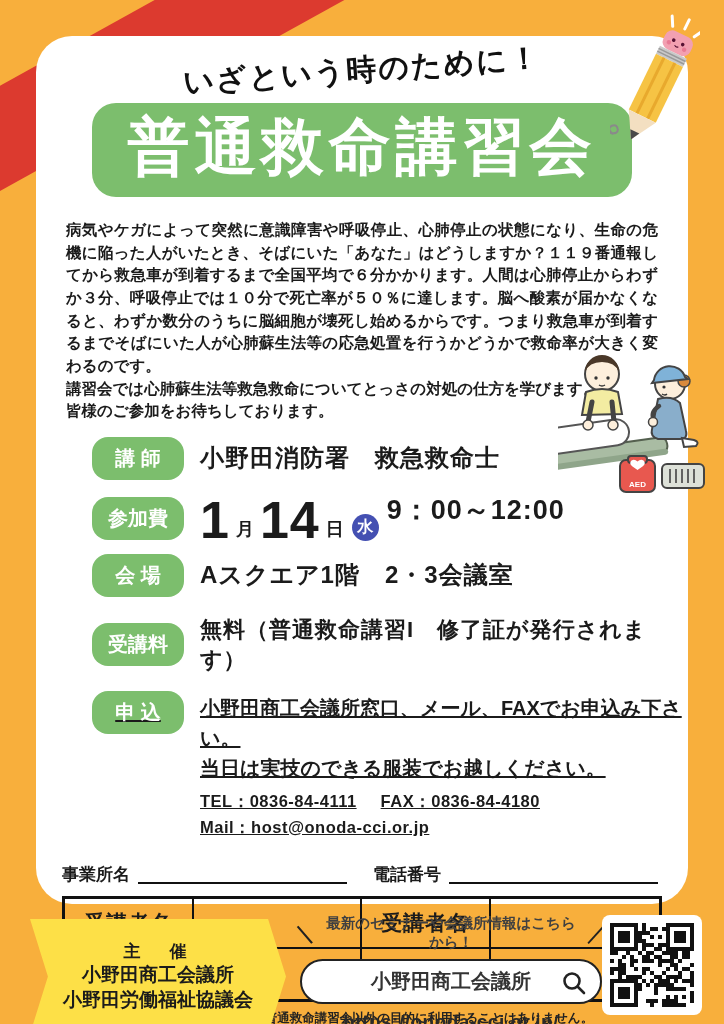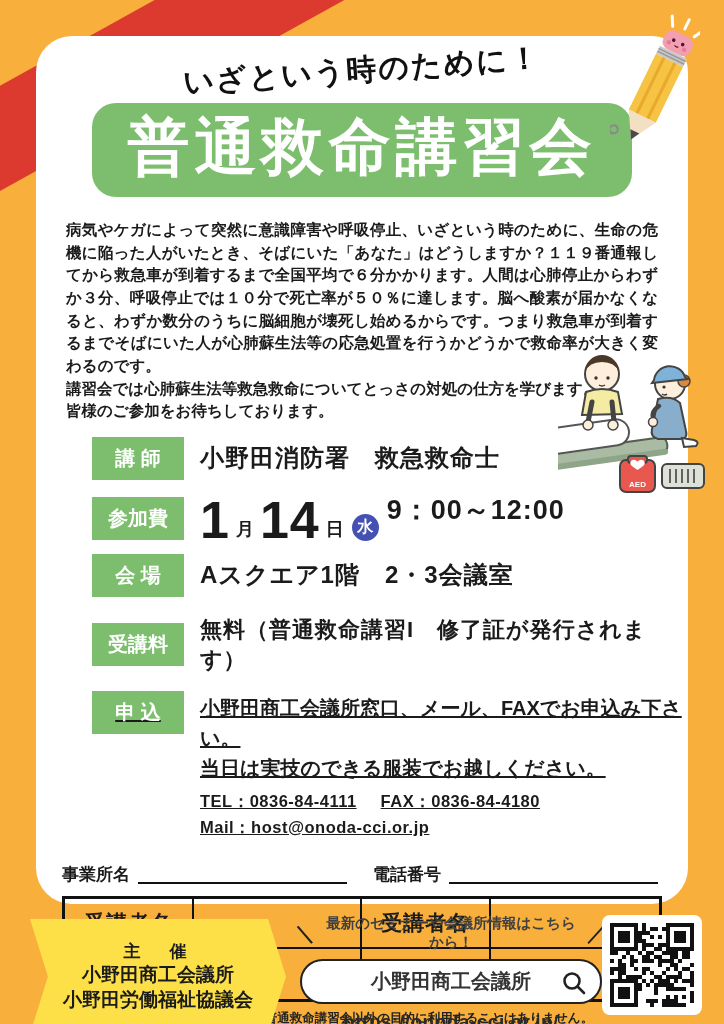--- a/index.html
+++ b/index.html
@@ -34,21 +34,21 @@
   .pencil { position:absolute; top:10px; right:24px; width:90px; height:160px; z-index:3; }
   .intro {
     margin:22px 30px 0; font-size:15.5px; font-weight:700; line-height:1.46;
     text-align:justify; color:#1b1b1b;
   }
   .intro .ln { display:block; }
   .details { position:relative; margin:14px 0 0 56px; }
   .row { display:flex; align-items:center; }
   .badge {
     flex:0 0 92px; width:92px; background:#7CBE6D; color:#fff;
-    border-radius:0; text-align:center; font-size:20px; font-weight:800;
+    border-radius:16px; text-align:center; font-size:20px; font-weight:800;
     padding:8px 0; margin-right:16px;
   }
   .row .val { font-size:24px; font-weight:800; letter-spacing:1px; }
   .row-instructor { margin-bottom:12px; }
   .row-schedule { margin-bottom:8px; }
   .row-venue { margin-bottom:18px; }
   .row-price { margin-bottom:16px; }
   .sched { display:flex; align-items:flex-end; }
   .sched .num { font-size:52px; font-weight:800; line-height:0.95; letter-spacing:1px; }
   .sched .unit { font-size:18px; font-weight:800; margin:0 6px 5px; }
@@ -118,21 +118,21 @@
 
   <div class="card">
 
     <div class="tagline">いざという時のために！</div>
 
     <div class="title-box">
       <div class="t">普通救命講習会</div>
     </div>
 
     <div class="intro">
-      <span class="ln">病気やケガによって突然に意識障害や呼吸停止、いざという時のために、生命の危機に陥った人がいたとき、そばにいた「あなた」はどうしますか？１１９番通報してから救急車が到着するまで全国平均で６分かかります。人間は心肺停止からわずか３分、呼吸停止では１０分で死亡率が５０％に達します。脳へ酸素が届かなくなると、わずか数分のうちに脳細胞が壊死し始めるからです。つまり救急車が到着するまでそばにいた人が心肺蘇生法等の応急処置を行うかどうかで救命率が大きく変わるのです。</span>
+      <span class="ln">病気やケガによって突然に意識障害や呼吸停止、心肺停止の状態になり、生命の危機に陥った人がいたとき、そばにいた「あなた」はどうしますか？１１９番通報してから救急車が到着するまで全国平均で６分かかります。人間は心肺停止からわずか３分、呼吸停止では１０分で死亡率が５０％に達します。脳へ酸素が届かなくなると、わずか数分のうちに脳細胞が壊死し始めるからです。つまり救急車が到着するまでそばにいた人が心肺蘇生法等の応急処置を行うかどうかで救命率が大きく変わるのです。</span>
       <span class="ln">講習会では心肺蘇生法等救急救命についてとっさの対処の仕方を学びます。</span>
       <span class="ln">皆様のご参加をお待ちしております。</span>
     </div>
 
     <div class="details">
 
       <div class="row row-instructor">
         <div class="badge">講 師</div>
         <div class="val">小野田消防署　救急救命士</div>
       </div>

